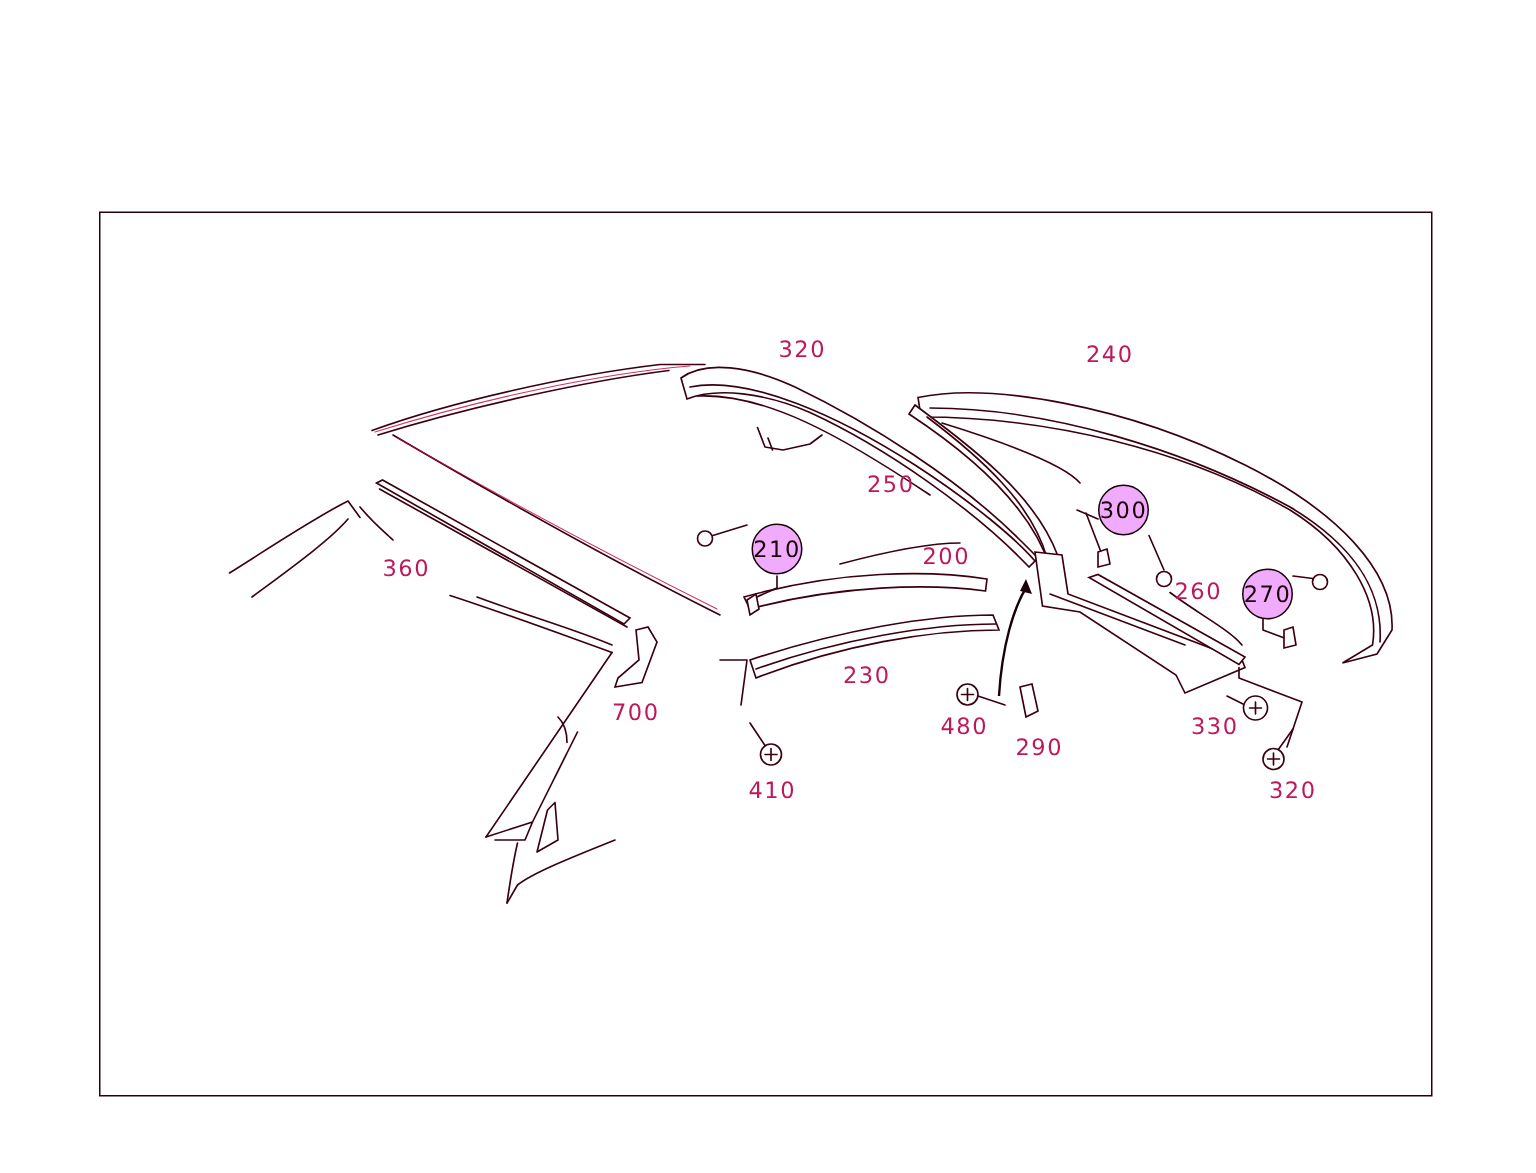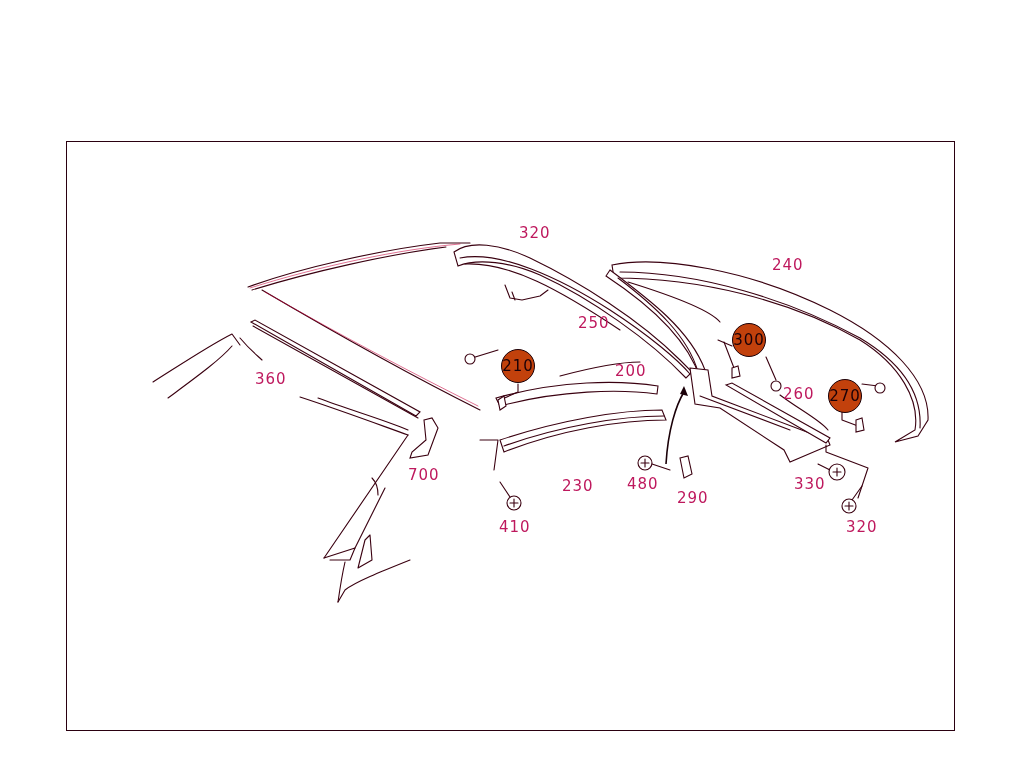--- a/index.html
+++ b/index.html
@@ -9,21 +9,21 @@
              border: 1.5px solid #2a0010; box-sizing: border-box; }
     #art { position: absolute; left: 0; top: 0; width: 1024px; height: 782px; }
     .ln { fill: none; stroke: #3a0010; stroke-width: 1.1; stroke-linecap: round; stroke-linejoin: round; }
     .ln2 { fill: none; stroke: #c8003c; stroke-width: 0.7; stroke-linecap: round; opacity: .8; }
     .thick { fill: none; stroke: #1a0008; stroke-width: 1.6; }
     .part { fill: #ffffff; stroke: #3a0010; stroke-width: 1.1; }
     .label { position: absolute; font-size: 15px; color: #be185d; letter-spacing: 1px;
              font-family: "DejaVu Sans", sans-serif; line-height: 1; }
     .circ { position: absolute; width: 34px; height: 34px; border: 1.3px solid #1a0008;
             border-radius: 50%; display: flex; align-items: center; justify-content: center;
-            font-size: 15px; color: #1a0008; background: #c2410c; letter-spacing: 1px; box-sizing: border-box; text-align: center; }
+            font-size: 15px; color: #1a0008; background: #f0abfc; letter-spacing: 1px; box-sizing: border-box; text-align: center; }
   </style>
 </head>
 <body>
 
 <div id="frame"></div>
 
 <svg id="art" viewBox="0 0 1024 782">
 
   <g>
     <path class="ln" d="M248,287 C300,268 380,250 440,243 L470,243"></path>
@@ -138,28 +138,28 @@
     <g>
       <path class="ln" d="M862,486 L852,500"></path>
       <circle class="part" cx="849" cy="506" r="7"></circle>
       <path class="ln" d="M845,506 L853,506 M849,502 L849,510"></path>
     </g>
   </g>
 </svg>
 
 <div id="callouts">
     <div class="label" style="left: 519px; top: 226px;">320</div>
-    <div class="label" style="left: 724px; top: 258px; margin-left: 48px;">240</div>
+    <div class="label" style="left: 724px; top: 229px;">240</div>
     <div class="label" style="left: 578px; top: 316px;">250</div>
     <div class="circ" style="left: 732px; top: 323px;">300</div>
     <div class="circ" style="left: 501px; top: 349px;">210</div>
     <div class="label" style="left: 615px; top: 364px;">200</div>
     <div class="label" style="left: 255px; top: 372px;">360</div>
     <div class="label" style="left: 783px; top: 387px;">260</div>
     <div class="circ" style="left: 828px; top: 379px;">270</div>
-    <div class="label" style="left: 562px; top: 443px; margin-top: 36px;">230</div>
+    <div class="label" style="left: 562px; top: 443px;">230</div>
     <div class="label" style="left: 408px; top: 468px;">700</div>
     <div class="label" style="left: 627px; top: 477px;">480</div>
     <div class="label" style="left: 794px; top: 477px;">330</div>
     <div class="label" style="left: 677px; top: 491px;">290</div>
     <div class="label" style="left: 499px; top: 520px;">410</div>
     <div class="label" style="left: 846px; top: 520px;">320</div>
   </div>
 
 </body></html>

